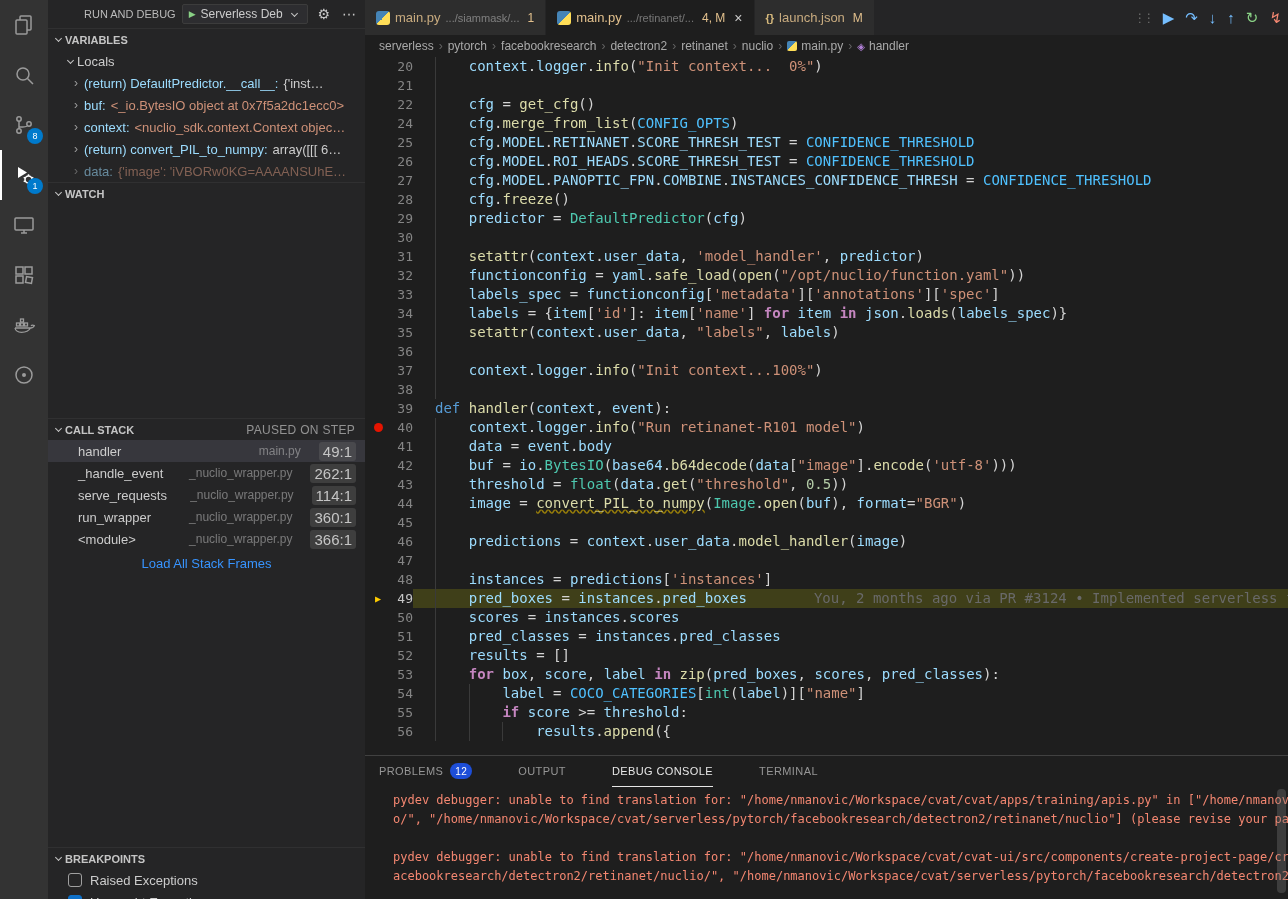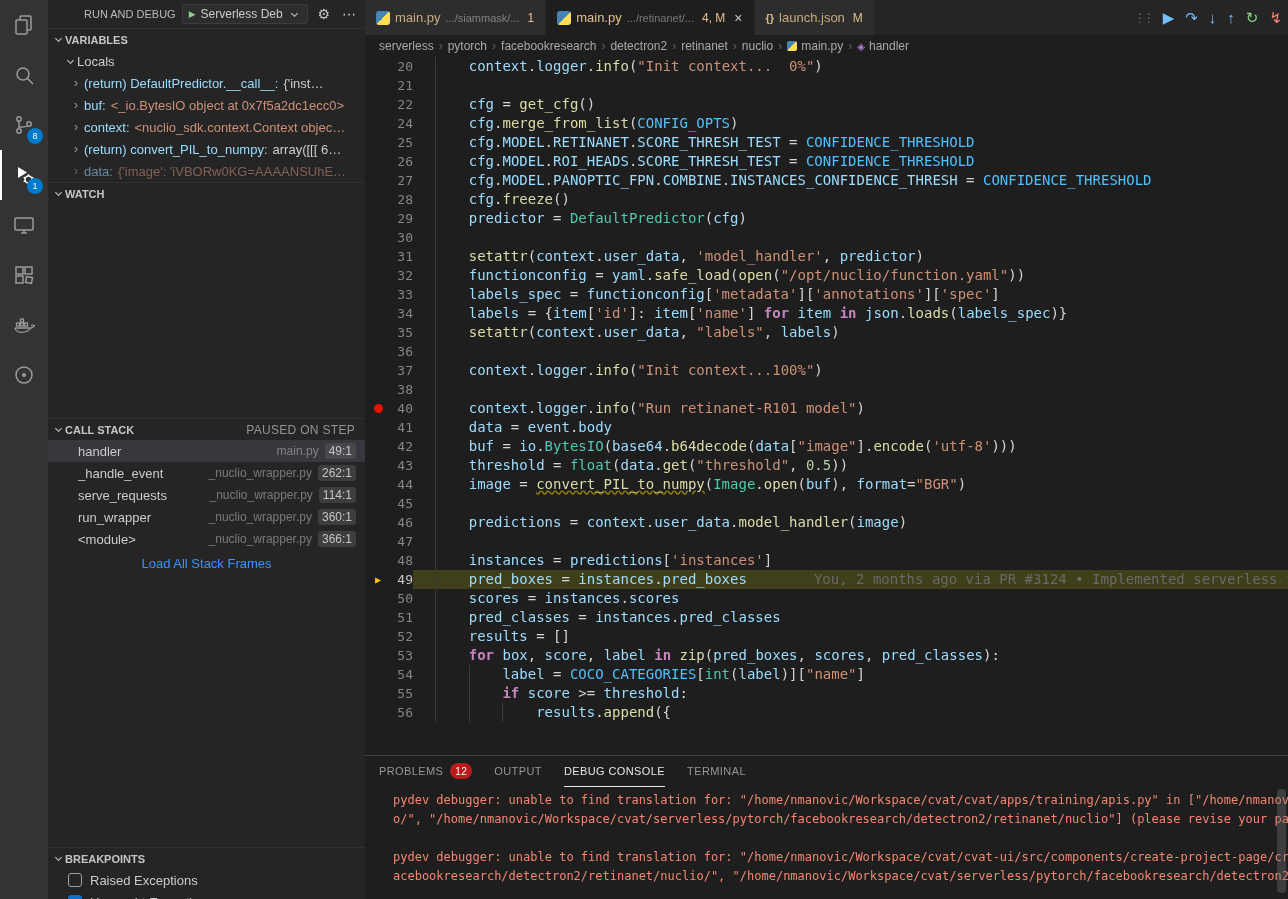--- a/index.html
+++ b/index.html
@@ -37,21 +37,21 @@
   .var-row.faded { opacity:0.55; }
   .twisty { color:#9d9d9d; margin-right:6px; font-size:12px; }
   .var-name { color:#9cdcfe; margin-right:5px; }
   .val-plain { color:#cccccc; }
   .val-str { color:#ce9178; }
   .watch-body { height:214px; flex:none; }
   .cs-row { height:22px; display:flex; align-items:center; gap:6px; padding:0 9px 0 30px; cursor:pointer; white-space:nowrap; }
   .cs-row.selected { background:#37373d; }
   .cs-name { color:#cccccc; }
   .cs-file { margin-left:auto; color:rgba(204,204,204,0.5); font-size:12px; }
-  .cs-pos { background:rgba(110,110,110,0.35); color:#c5c5c5; font-size:12px; padding:1px 4px; border-radius:3px; }
+  .cs-pos { background:rgba(110,110,110,0.35); color:#c5c5c5; font-size:15px; padding:1px 4px; border-radius:3px;margin-left:12px; }
   .load-link { height:26px; display:flex; align-items:center; justify-content:center; color:#3794ff; cursor:pointer; font-size:13px; }
   .bp-sect { margin-top:auto; height:52px; flex:none; }
   .bp-row { height:22px; display:flex; align-items:center; gap:8px; padding-left:20px; cursor:pointer; }
   .cb { width:14px; height:14px; border:1px solid #a0a0a0; border-radius:3px; background:transparent; flex:none;
         display:flex; align-items:center; justify-content:center; font-size:10px; color:#fff; }
   .cb.checked { background:#0e70c8; border-color:#0e70c8; }
 
   
   .editor-col { flex:1; min-width:0; display:flex; flex-direction:column; }
   .tabbar { height:35px; flex:none; background:#252526; display:flex; align-items:stretch; position:relative; }
@@ -92,25 +92,25 @@
   .ig { display:inline-block; box-shadow:inset 1px 0 0 #3a3a3a; }
   .blame { color:#696969; margin-left:67px; }
   .tk-p { color:#d4d4d4; } .tk-v { color:#9cdcfe; } .tk-f { color:#dcdcaa; }
   .tk-s { color:#ce9178; } .tk-k { color:#c586c0;font-weight:bold; } .tk-d { color:#569cd6; }
   .tk-c { color:#4fc1ff; } .tk-t { color:#4ec9b0; } .tk-n { color:#b5cea8; }
   .tk-fu { color:#dcdcaa; text-decoration:underline; text-decoration-style:wavy; text-decoration-color:rgba(204,167,0,0.7); }
 
   
   .panel { height:144px; flex:none; background:#1e1e1e; border-top:1px solid #414141; position:relative;
            display:flex; flex-direction:column; }
-  .panel-tabs { height:31px; flex:none; display:flex; align-items:stretch; padding:0 14px; }
+  .panel-tabs { height:31px; flex:none; display:flex; align-items:stretch; padding:0 14px;gap:24px; }
   .ptab { display:flex; align-items:center; margin-right:22px; font-size:11px; letter-spacing:0.4px;
           color:#969696; border-bottom:1px solid transparent; cursor:pointer; }
   .ptab.active { color:#e7e7e7; border-bottom-color:#e7e7e7; }
-  .ptab-badge { background:#b91c1c; color:#ffffff; border-radius:9px; height:16px; padding:0 5px; margin-left:7px;
+  .ptab-badge { background:#1d4ed8; color:#ffffff; border-radius:9px; height:16px; padding:0 5px; margin-left:7px;
                 font-size:10px; display:inline-flex; align-items:center; }
   .console { flex:1; overflow:hidden; padding:4px 0 0 28px; font-size:12px; line-height:19px;
              color:#f48771; white-space:pre; }
   .console-line { height:19px; }
   .pscroll { position:absolute; right:2px; top:33px; width:9px; height:104px; background:rgba(121,121,121,0.35); border-radius:4px; }
 </style>
 </head>
 <body>
 
 <div id="root">
@@ -367,20 +367,21 @@
         <div class="code-line"><span class="glyph"></span><span class="lnum mono">29</span><span class="lcontent"><span class="ig">    </span><span class="tk-v">predictor</span><span class="tk-p"> = </span><span class="tk-t">DefaultPredictor</span><span class="tk-p">(</span><span class="tk-v">cfg</span><span class="tk-p">)</span></span></div>
         <div class="code-line"><span class="glyph"></span><span class="lnum mono">30</span><span class="lcontent"><span class="ig">    </span></span></div>
         <div class="code-line"><span class="glyph"></span><span class="lnum mono">31</span><span class="lcontent"><span class="ig">    </span><span class="tk-f">setattr</span><span class="tk-p">(</span><span class="tk-v">context</span><span class="tk-p">.</span><span class="tk-v">user_data</span><span class="tk-p">, </span><span class="tk-s">'model_handler'</span><span class="tk-p">, </span><span class="tk-v">predictor</span><span class="tk-p">)</span></span></div>
         <div class="code-line"><span class="glyph"></span><span class="lnum mono">32</span><span class="lcontent"><span class="ig">    </span><span class="tk-v">functionconfig</span><span class="tk-p"> = </span><span class="tk-v">yaml</span><span class="tk-p">.</span><span class="tk-f">safe_load</span><span class="tk-p">(</span><span class="tk-f">open</span><span class="tk-p">(</span><span class="tk-s">"/opt/nuclio/function.yaml"</span><span class="tk-p">))</span></span></div>
         <div class="code-line"><span class="glyph"></span><span class="lnum mono">33</span><span class="lcontent"><span class="ig">    </span><span class="tk-v">labels_spec</span><span class="tk-p"> = </span><span class="tk-v">functionconfig</span><span class="tk-p">[</span><span class="tk-s">'metadata'</span><span class="tk-p">][</span><span class="tk-s">'annotations'</span><span class="tk-p">][</span><span class="tk-s">'spec'</span><span class="tk-p">]</span></span></div>
         <div class="code-line"><span class="glyph"></span><span class="lnum mono">34</span><span class="lcontent"><span class="ig">    </span><span class="tk-v">labels</span><span class="tk-p"> = {</span><span class="tk-v">item</span><span class="tk-p">[</span><span class="tk-s">'id'</span><span class="tk-p">]: </span><span class="tk-v">item</span><span class="tk-p">[</span><span class="tk-s">'name'</span><span class="tk-p">] </span><span class="tk-k">for</span><span class="tk-p"> </span><span class="tk-v">item</span><span class="tk-p"> </span><span class="tk-k">in</span><span class="tk-p"> </span><span class="tk-v">json</span><span class="tk-p">.</span><span class="tk-f">loads</span><span class="tk-p">(</span><span class="tk-v">labels_spec</span><span class="tk-p">)}</span></span></div>
         <div class="code-line"><span class="glyph"></span><span class="lnum mono">35</span><span class="lcontent"><span class="ig">    </span><span class="tk-f">setattr</span><span class="tk-p">(</span><span class="tk-v">context</span><span class="tk-p">.</span><span class="tk-v">user_data</span><span class="tk-p">, </span><span class="tk-s">"labels"</span><span class="tk-p">, </span><span class="tk-v">labels</span><span class="tk-p">)</span></span></div>
         <div class="code-line"><span class="glyph"></span><span class="lnum mono">36</span><span class="lcontent"><span class="ig">    </span></span></div>
         <div class="code-line"><span class="glyph"></span><span class="lnum mono">37</span><span class="lcontent"><span class="ig">    </span><span class="tk-v">context</span><span class="tk-p">.</span><span class="tk-v">logger</span><span class="tk-p">.</span><span class="tk-f">info</span><span class="tk-p">(</span><span class="tk-s">"Init context...100%"</span><span class="tk-p">)</span></span></div>
         <div class="code-line"><span class="glyph"></span><span class="lnum mono">38</span><span class="lcontent"><span class="ig">    </span></span></div>
+        <div class="code-line"><span class="glyph"></span><span class="lnum mono">39</span><span class="lcontent"><span class="tk-d">def</span><span class="tk-p"> </span><span class="tk-f">handler</span><span class="tk-p">(</span><span class="tk-v">context</span><span class="tk-p">, </span><span class="tk-v">event</span><span class="tk-p">):</span></span></div>
         <div class="code-line"><span class="glyph"><span class="bp-dot"></span></span><span class="lnum mono">40</span><span class="lcontent"><span class="ig">    </span><span class="tk-v">context</span><span class="tk-p">.</span><span class="tk-v">logger</span><span class="tk-p">.</span><span class="tk-f">info</span><span class="tk-p">(</span><span class="tk-s">"Run retinanet-R101 model"</span><span class="tk-p">)</span></span></div>
         <div class="code-line"><span class="glyph"></span><span class="lnum mono">41</span><span class="lcontent"><span class="ig">    </span><span class="tk-v">data</span><span class="tk-p"> = </span><span class="tk-v">event</span><span class="tk-p">.</span><span class="tk-v">body</span></span></div>
         <div class="code-line"><span class="glyph"></span><span class="lnum mono">42</span><span class="lcontent"><span class="ig">    </span><span class="tk-v">buf</span><span class="tk-p"> = </span><span class="tk-v">io</span><span class="tk-p">.</span><span class="tk-t">BytesIO</span><span class="tk-p">(</span><span class="tk-v">base64</span><span class="tk-p">.</span><span class="tk-f">b64decode</span><span class="tk-p">(</span><span class="tk-v">data</span><span class="tk-p">[</span><span class="tk-s">"image"</span><span class="tk-p">].</span><span class="tk-f">encode</span><span class="tk-p">(</span><span class="tk-s">'utf-8'</span><span class="tk-p">)))</span></span></div>
         <div class="code-line"><span class="glyph"></span><span class="lnum mono">43</span><span class="lcontent"><span class="ig">    </span><span class="tk-v">threshold</span><span class="tk-p"> = </span><span class="tk-t">float</span><span class="tk-p">(</span><span class="tk-v">data</span><span class="tk-p">.</span><span class="tk-f">get</span><span class="tk-p">(</span><span class="tk-s">"threshold"</span><span class="tk-p">, </span><span class="tk-n">0.5</span><span class="tk-p">))</span></span></div>
         <div class="code-line"><span class="glyph"></span><span class="lnum mono">44</span><span class="lcontent"><span class="ig">    </span><span class="tk-v">image</span><span class="tk-p"> = </span><span class="tk-fu">convert_PIL_to_numpy</span><span class="tk-p">(</span><span class="tk-t">Image</span><span class="tk-p">.</span><span class="tk-f">open</span><span class="tk-p">(</span><span class="tk-v">buf</span><span class="tk-p">), </span><span class="tk-v">format</span><span class="tk-p">=</span><span class="tk-s">"BGR"</span><span class="tk-p">)</span></span></div>
         <div class="code-line"><span class="glyph"></span><span class="lnum mono">45</span><span class="lcontent"><span class="ig">    </span></span></div>
         <div class="code-line"><span class="glyph"></span><span class="lnum mono">46</span><span class="lcontent"><span class="ig">    </span><span class="tk-v">predictions</span><span class="tk-p"> = </span><span class="tk-v">context</span><span class="tk-p">.</span><span class="tk-v">user_data</span><span class="tk-p">.</span><span class="tk-f">model_handler</span><span class="tk-p">(</span><span class="tk-v">image</span><span class="tk-p">)</span></span></div>
         <div class="code-line"><span class="glyph"></span><span class="lnum mono">47</span><span class="lcontent"><span class="ig">    </span></span></div>
         <div class="code-line"><span class="glyph"></span><span class="lnum mono">48</span><span class="lcontent"><span class="ig">    </span><span class="tk-v">instances</span><span class="tk-p"> = </span><span class="tk-v">predictions</span><span class="tk-p">[</span><span class="tk-s">'instances'</span><span class="tk-p">]</span></span></div>
         <div class="code-line current"><span class="glyph"><span class="dbg-arrow">▶</span></span><span class="lnum mono">49</span><span class="lcontent"><span class="ig">    </span><span class="tk-v">pred_boxes</span><span class="tk-p"> = </span><span class="tk-v">instances</span><span class="tk-p">.</span><span class="tk-v">pred_boxes</span><span class="blame">You, 2 months ago via PR #3124 • Implemented serverless fu</span></span></div>

